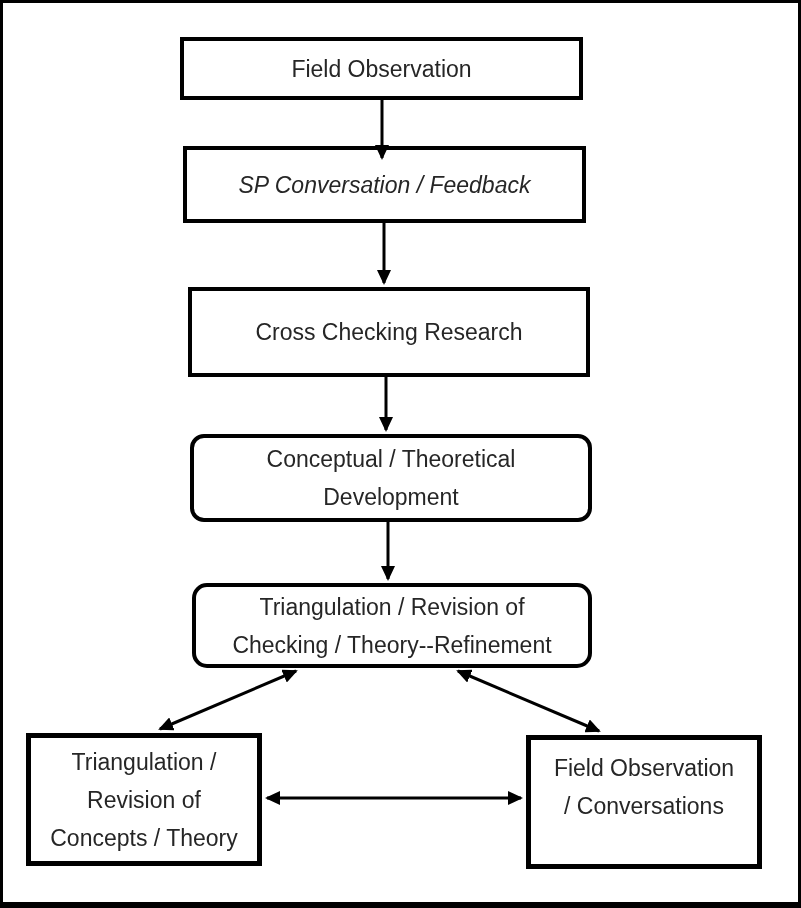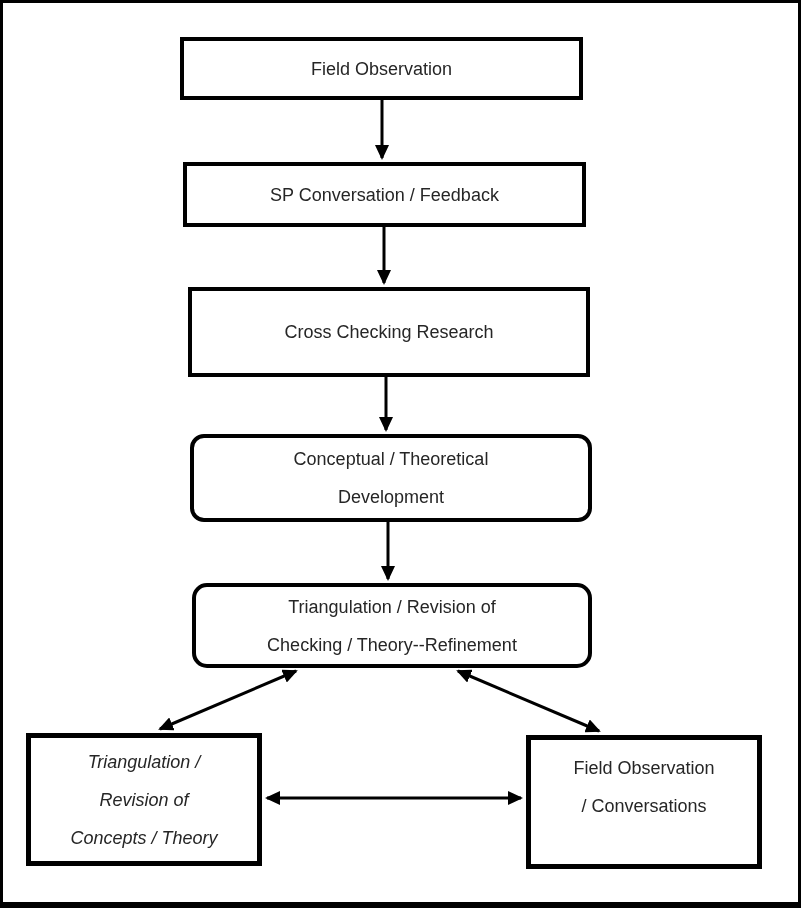--- a/index.html
+++ b/index.html
@@ -22,30 +22,30 @@
   .node {
     position: absolute;
     box-sizing: border-box;
     border: 4px solid #000;
     background: #fff;
     display: flex;
     flex-direction: column;
     justify-content: center;
     align-items: center;
     text-align: center;
-    font-size: 18px;
+    font-size: 23px;
     line-height: 38px;
     color: #262626;
   }
   #node-field-observation            { left: 180px; top: 37px;  width: 403px; height: 63px; }
-  #node-sp-conversation              { left: 183px; top: 162px; width: 403px; height: 65px; }
+  #node-sp-conversation              { left: 183px; top: 146px; width: 403px; height: 77px; font-style: italic; }
   #node-cross-checking               { left: 188px; top: 287px; width: 402px; height: 90px; }
   #node-conceptual-development       { left: 190px; top: 434px; width: 402px; height: 88px; border-radius: 14px; }
   #node-triangulation-refinement     { left: 192px; top: 583px; width: 400px; height: 85px; border-radius: 15px; }
-  #node-triangulation-theory         { left: 26px;  top: 733px; width: 236px; height: 133px; border-width: 5px; font-style: italic; }
+  #node-triangulation-theory         { left: 26px;  top: 733px; width: 236px; height: 133px; border-width: 5px; }
   #node-field-obs-conversations      { left: 526px; top: 735px; width: 236px; height: 134px; border-width: 5px;
                                        justify-content: flex-start; padding-top: 9px; }
   .arrow-layer {
     position: absolute;
     inset: 0;
     width: 801px;
     height: 908px;
     pointer-events: none;
   }
   .arrow-layer line { stroke: #000; stroke-width: 3; }

